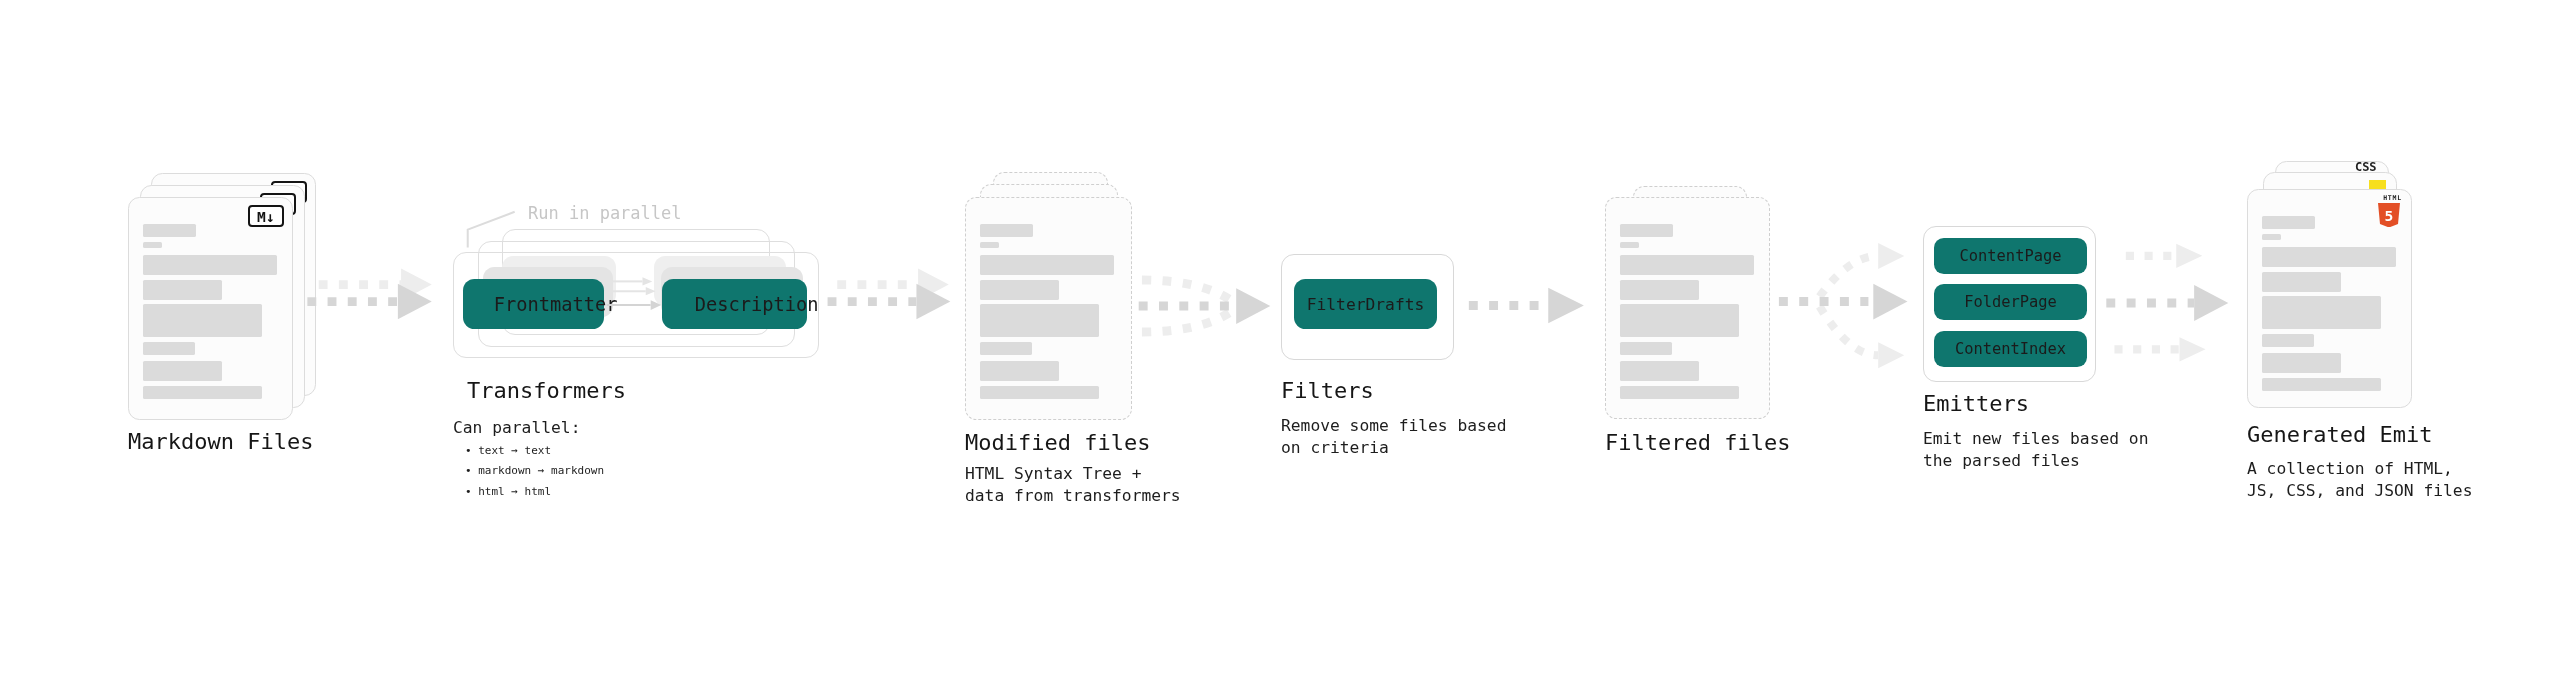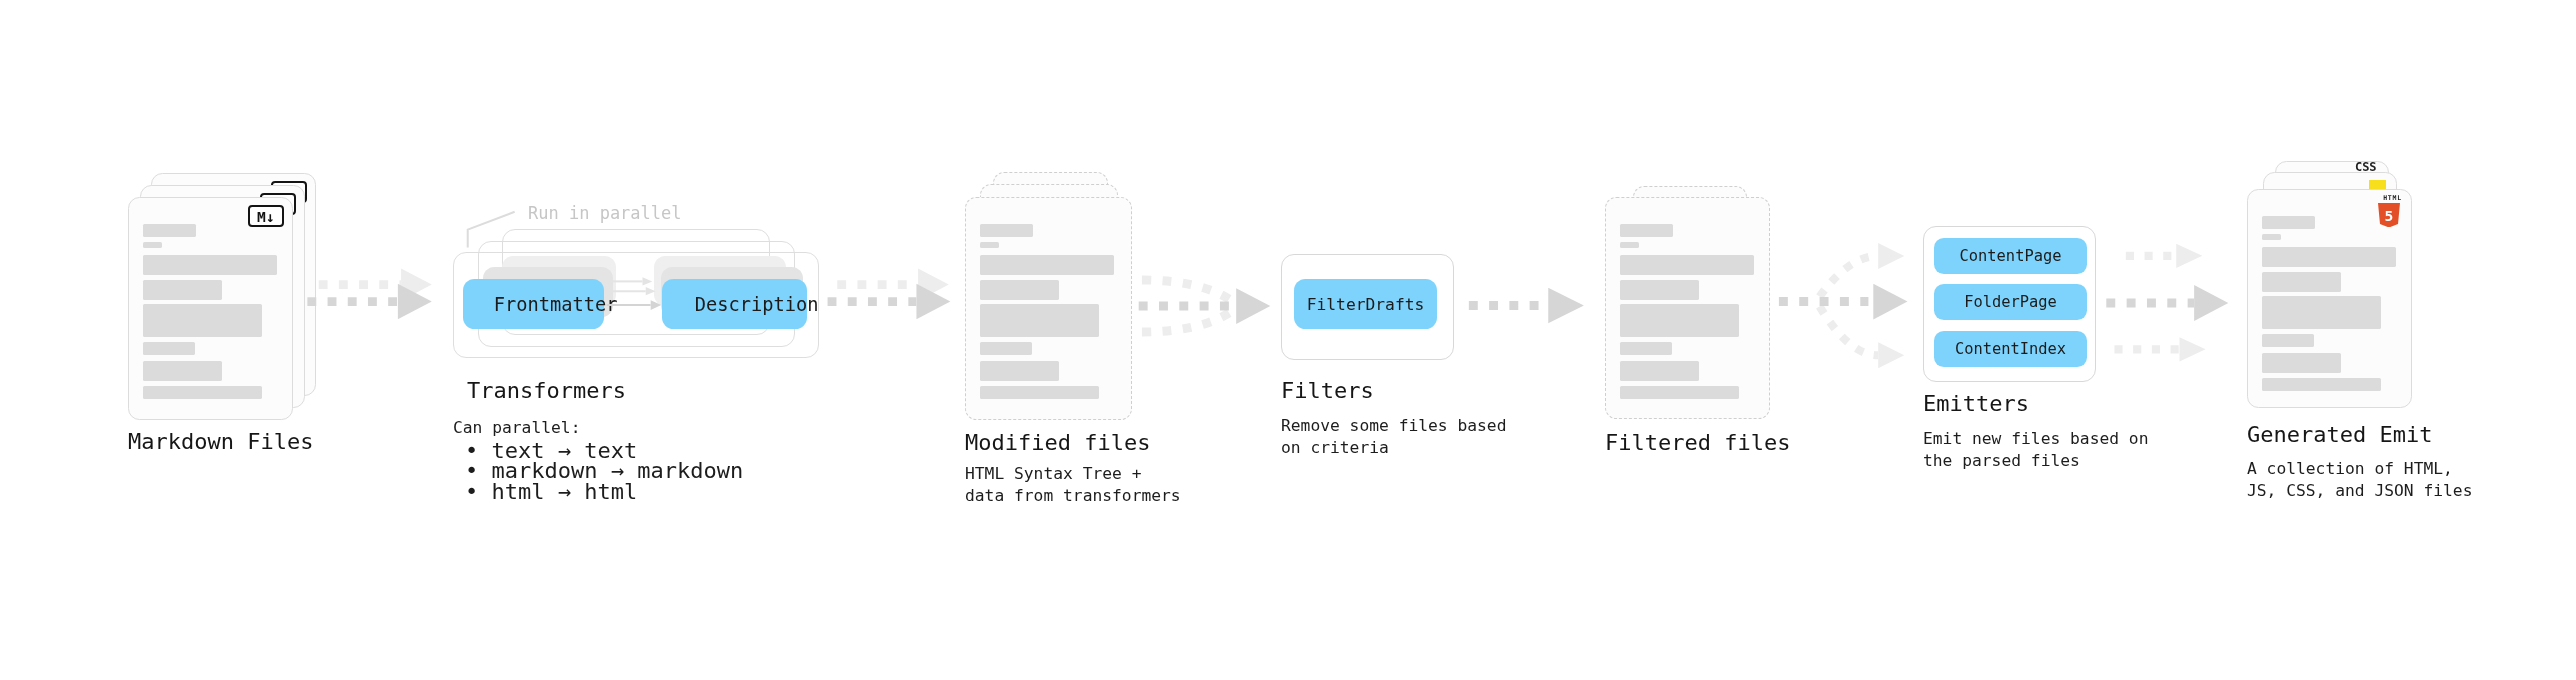--- a/index.html
+++ b/index.html
@@ -16,25 +16,25 @@
   .b3{top:57px;width:134px;height:20.3px;}
   .b4{top:82px;width:79px;height:19.5px;}
   .b5{top:106px;width:119px;height:33px;}
   .b6{top:144px;width:52px;height:13px;}
   .b7{top:163px;width:79px;height:19.5px;}
   .b8{top:188px;width:119px;height:13px;}
   
   .stage-label{position:absolute;font-size:22px;line-height:24.4px;color:#161616;white-space:nowrap;}
   .desc{position:absolute;font-size:16.3px;line-height:22px;color:#1d1d1d;white-space:pre-line;}
   .note{position:absolute;font-size:17px;color:#c6c6c6;white-space:nowrap;}
-  .bullets{position:absolute;margin:0;padding:0;list-style:none;font-size:22px;line-height:20.3px;color:#1d1d1d;}
+  .bullets{position:absolute;margin:0;padding:0;list-style:none;font-size:11px;line-height:20.3px;color:#1d1d1d;}
   
   .outline{position:absolute;border:1.6px solid #dedede;border-radius:13px;box-sizing:border-box;background:transparent;}
   .whitebox{position:absolute;border:1.6px solid #d8d8d8;border-radius:13px;box-sizing:border-box;background:#ffffff;}
-  .pill{position:absolute;background:#7dd3fc;border-radius:11.4px;display:flex;align-items:center;justify-content:center;color:#1b1b1b;box-sizing:border-box;white-space:nowrap;}
+  .pill{position:absolute;background:#0f766e;border-radius:11.4px;display:flex;align-items:center;justify-content:center;color:#1b1b1b;box-sizing:border-box;white-space:nowrap;}
   .pill.shadow1{background:#e4e4e4;}
   .pill.shadow2{background:#efefef;}
   .pill.big{font-size:18.7px;padding-left:44px;}
   .pill.med{font-size:16.3px;}
   .pill.small{font-size:15.4px;border-radius:9.8px;}
   
   .md-badge{position:absolute;top:7.3px;right:8.1px;width:36px;height:22px;background:#ffffff;border:2.4px solid #141414;border-radius:4.1px;display:flex;align-items:center;justify-content:center;font-weight:bold;font-size:14.6px;color:#141414;box-sizing:border-box;}
   .html5{position:absolute;top:4.9px;right:9px;width:26px;text-align:right;}
   .html5 .word{font-size:6.5px;font-weight:bold;letter-spacing:0.8px;color:#222;line-height:7.3px;}
   .html5 .shield{width:22px;height:24.4px;margin:0.8px auto 0;background:#e34f26;clip-path:polygon(0 0,100% 0,91% 86%,50% 100%,9% 86%);color:#ffffff;font-size:14.6px;font-weight:bold;display:flex;align-items:center;justify-content:center;}

